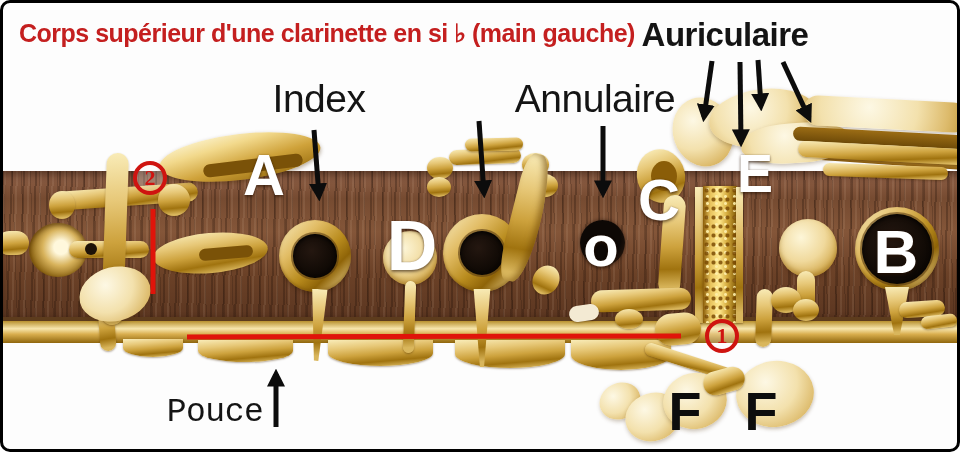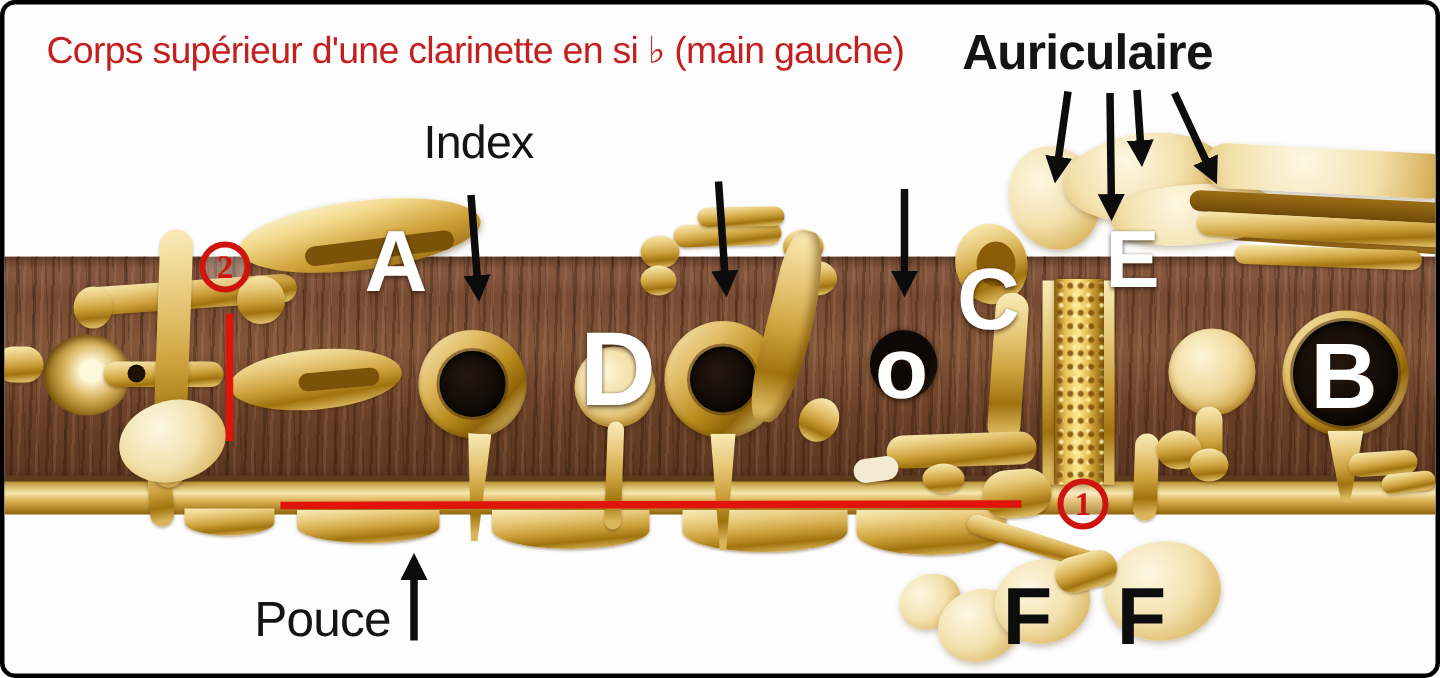--- a/index.html
+++ b/index.html
@@ -45,25 +45,25 @@
       radial-gradient(circle, rgba(124,76,4,.85) 1.4px, rgba(124,76,4,0) 2.6px),
       radial-gradient(circle, rgba(255,240,170,.9) 1px, rgba(255,240,170,0) 2px),
       linear-gradient(90deg,#8a5c08,#e8c35c 22%,#ffe98f 48%,#d3a83a 72%,#7c5606);
     background-size:7px 9px, 9px 7px, 100% 100%;
     box-shadow:0 0 3px rgba(80,45,0,.6);
   }
   .rounded{border-radius:999px;}
   .blob{border-radius:50%;}
   
   #title{
-    left:28px;top:16px;font-size:25px;font-weight:400;letter-spacing:-0.5px;
+    left:16px;top:16px;font-size:25px;font-weight:700;letter-spacing:-0.5px;
     color:#c41f1f;white-space:nowrap;z-index:50;
   }
   .flabel{
-    transform:translateX(-50%);color:#141414;font-size:31px;letter-spacing:-0.5px;
+    transform:translateX(-50%);color:#141414;font-size:39px;letter-spacing:-0.5px;
     white-space:nowrap;z-index:50;line-height:1;
   }
   .letter{
     transform:translate(-50%,-50%);color:#fff;font-weight:700;line-height:1;z-index:20;
     text-shadow:0 2px 3px rgba(40,20,5,.55), 0 0 2px rgba(60,30,10,.4);
   }
   .letter.dark{color:#0d0d0d;text-shadow:none;}
   .cnum{
     width:34px;height:34px;border:4px solid #cf1410;border-radius:50%;box-sizing:border-box;
     color:#cf1410;font-weight:700;font-size:22px;font-family:"Liberation Serif",serif;
@@ -199,16 +199,17 @@
 
   <div class="abs cnum" style="left:130px;top:158px;">
     <span>2</span>
   </div>
   <div class="abs cnum" style="left:702px;top:316px;">
     <span>1</span>
   </div>
 
   <div class="abs" id="title">Corps supérieur d'une clarinette en si ♭  (main gauche)</div>
   <div class="abs flabel" style="left:316px;top:76px;">Index</div>
+  <div class="abs flabel" style="left:592px;top:76px;">Annulaire</div>
   <div class="abs flabel" style="left:722px;top:15px;font-size:33px;font-weight:bold;">Auriculaire</div>
-  <div class="abs flabel" style="left:212px;top:393px;font-size:33px;">Pouce</div>
+  <div class="abs flabel" style="left:212px;top:393px;font-size:33px;font-family:Liberation Mono, monospace;">Pouce</div>
 
 </div>
 
 </body></html>

